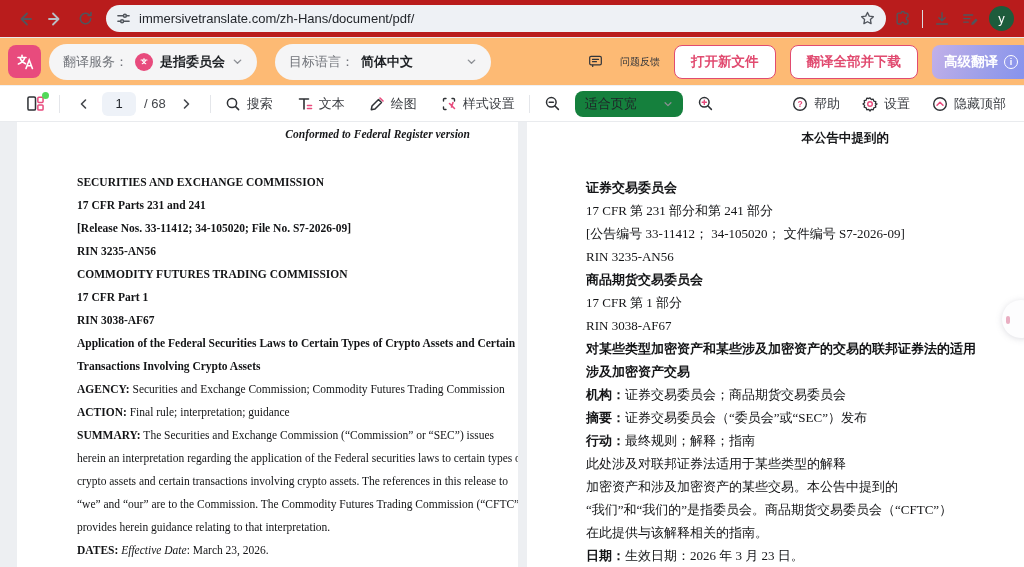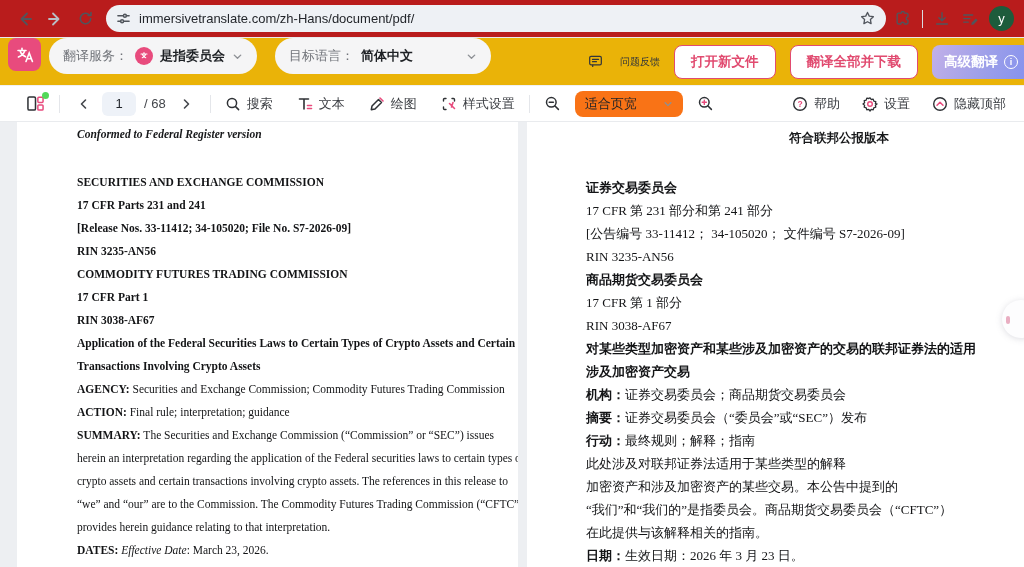--- a/index.html
+++ b/index.html
@@ -10,54 +10,54 @@
   .chrome { display:flex; align-items:center; height:38px; background:#b91c1c; padding:0 10px; border-bottom:1px solid #e8eaed; }
   .nav-ic { width:30px; height:30px; display:flex; align-items:center; justify-content:center; border-radius:50%; color:#50555c; flex:0 0 auto; }
   .nav-ic.disabled { color:#b9bec6; }
   .urlbar { flex:1; display:flex; align-items:center; height:27px; margin:0 8px 0 6px; background:#eef1f5; border-radius:14px; padding:0 10px; gap:8px; min-width:0; }
   .urlbar .url { font-size:13px; color:#23262b; white-space:nowrap; overflow:hidden; flex:1; }
   .chrome-right { display:flex; align-items:center; gap:10px; flex:0 0 auto; }
   .vsep { width:1px; height:18px; background:#d9dce1; }
   .avatar { width:25px; height:25px; border-radius:50%; background:#1d5c3c; color:#fff; font-size:13px; display:flex; align-items:center; justify-content:center; }
 
   
-  .ttoolbar { display:flex; height:48px; background:#eab308; padding:0 8px; border-bottom:1px solid #f0f1f3; }
+  .ttoolbar { display:flex; align-items:center; height:48px; background:#fdba74; padding:0 8px; border-bottom:1px solid #f0f1f3; }
   .logo { width:33px; height:33px; border-radius:8px; background:#e84b7d; color:#fff; display:flex; align-items:center; justify-content:center; font-weight:bold; font-size:15px; flex:0 0 auto; }
   .pill { display:flex; align-items:center; height:36px; background:#f5f5f6; border-radius:18px; padding:0 14px; gap:7px; font-size:13px; }
   .pill .plabel { color:#707379; }
   .pill .pvalue { color:#1e2125; font-weight:600; font-size:13px; }
   .mini-ball { width:18px; height:18px; border-radius:50%; background:#e84b7d; color:#fff; font-size:10px; display:flex; align-items:center; justify-content:center; }
   .chev { color:#8d9095; display:flex; }
   .tright { margin-left:auto; display:flex; align-items:center; gap:14px; }
   .feedback { display:flex; align-items:center; gap:17px; font-size:10px; color:#33363b;font-family:Liberation Serif, serif; }
   .btn-outline { height:34px; padding:0 16px; border:1px solid #e14b70; color:#e14b70; border-radius:8px; background:#fff; font-size:13.5px; font-weight:600; display:flex; align-items:center; }
   .btn-grad { height:34px; min-width:98px; margin-right:-14px; padding:0 12px; border:none; border-radius:8px; color:#fff; font-size:13.5px; font-weight:600; display:flex; align-items:center; gap:6px; background:linear-gradient(110deg,#c2b0e8 0%,#9d9fe9 55%,#8391ee 100%); }
   .info-dot { width:14px; height:14px; border:1.3px solid #fff; border-radius:50%; font-size:9px; display:flex; align-items:center; justify-content:center; font-style:normal; }
 
   
   .ptoolbar { display:flex; align-items:center; height:36px; background:#fff; padding:0 18px 0 26px; border-bottom:1px solid #e9ebee; font-size:13px; color:#3a3d42; }
   .tool { display:flex; align-items:center; gap:6px; color:#3a3d42; }
   .thumb-wrap { position:relative; }
   .gdot { position:absolute; top:-3px; right:-4px; width:7px; height:7px; border-radius:50%; background:#52d858; }
   .pagebox { width:34px; height:24px; background:#eef2f8; border-radius:6px; display:flex; align-items:center; justify-content:center; font-size:13px; color:#1f2328; }
   .pgsep { color:#43464b; }
   .psep { width:1px; height:18px; background:#e4e6ea; margin:0 14px; }
-  .fitw { display:flex; align-items:center; height:26px; background:#f97316; border-radius:8px; padding:0 10px; gap:26px; font-size:13px; color:#1f2328;text-align:right; }
+  .fitw { display:flex; align-items:center; height:26px; background:#15803d; border-radius:8px; padding:0 10px; gap:26px; font-size:13px; color:#1f2328;text-align:right; }
   .pright { margin-left:auto; display:flex; align-items:center; gap:22px; }
   .gap14 { display:flex; align-items:center; gap:24px; }
   .navchev { color:#43464b; display:flex; padding:0 4px; }
 
   
   .docarea { position:relative; display:flex; height:445px; background:#edeff2; overflow:hidden; }
   .gutter { width:17px; flex:0 0 auto; }
   .page { background:#fff; height:100%; overflow:hidden; }
   .page-left { width:501px; flex:0 0 auto; padding:6px 48px 0 60px; }
   .page-gap { width:9px; flex:0 0 auto; }
   .page-right { flex:1; padding:8px 20px 0 59px; }
-  .note-en { font-family:"Liberation Serif","DejaVu Serif",serif; font-style:italic; font-weight:bold; font-size:11.5px; color:#17181a; text-align:left; }
+  .note-en { font-family:"Liberation Serif","DejaVu Serif",serif; font-style:italic; font-weight:bold; font-size:11.5px; color:#17181a; text-align:right; }
   .note-zh { font-size:12.5px; color:#17181a; text-align:right; margin-right:115px; font-weight:600; font-family:"Liberation Serif","DejaVu Serif",serif; }
   .lines-en { margin-top:31px; font-family:"Liberation Serif","DejaVu Serif",serif; font-size:11.5px; color:#131416; }
   .lines-zh { margin-top:29px; font-family:"Liberation Serif","DejaVu Serif",serif; font-size:13px; color:#131416; }
   .doc-line { height:23px; line-height:23px; white-space:nowrap; }
   .doc-line .b { font-weight:bold; }
   .doc-line .i { font-style:italic; }
 
   .float-ball { position:absolute; right:-16px; top:178px; width:38px; height:38px; border-radius:50%; background:#fdfdfe; box-shadow:0 1px 6px rgba(120,120,140,.25); }
   .float-ball::after { content:""; position:absolute; left:4px; top:16px; width:4px; height:8px; border-radius:2px; background:#e9aec2; }
   svg { display:block; }
@@ -296,21 +296,21 @@
           <div class="doc-line"><span class="b">SUMMARY:</span><span> The Securities and Exchange Commission (“Commission” or “SEC”) issues</span></div>
           <div class="doc-line"><span>herein an interpretation regarding the application of the Federal securities laws to certain types of</span></div>
           <div class="doc-line"><span>crypto assets and certain transactions involving crypto assets. The references in this release to</span></div>
           <div class="doc-line"><span>“we” and “our” are to the Commission. The Commodity Futures Trading Commission (“CFTC”)</span></div>
           <div class="doc-line"><span>provides herein guidance relating to that interpretation.</span></div>
           <div class="doc-line"><span class="b">DATES: </span><span class="i">Effective Date</span><span>: March 23, 2026.</span></div>
         </div>
     </div>
     <div class="page-gap"></div>
     <div class="page page-right">
-      <div class="note-zh">符合联邦公报版本</div>
+      <div class="note-zh">本公告中提到的</div>
       <div class="lines-zh" id="right-page-lines">
           <div class="doc-line"><span class="b">证券交易委员会</span></div>
           <div class="doc-line"><span>17 CFR 第 231 部分和第 241 部分</span></div>
           <div class="doc-line"><span>[公告编号 33-11412； 34-105020； 文件编号 S7-2026-09]</span></div>
           <div class="doc-line"><span>RIN 3235-AN56</span></div>
           <div class="doc-line"><span class="b">商品期货交易委员会</span></div>
           <div class="doc-line"><span>17 CFR 第 1 部分</span></div>
           <div class="doc-line"><span>RIN 3038-AF67</span></div>
           <div class="doc-line"><span class="b">对某些类型加密资产和某些涉及加密资产的交易的联邦证券法的适用</span></div>
           <div class="doc-line"><span class="b">涉及加密资产交易</span></div>

